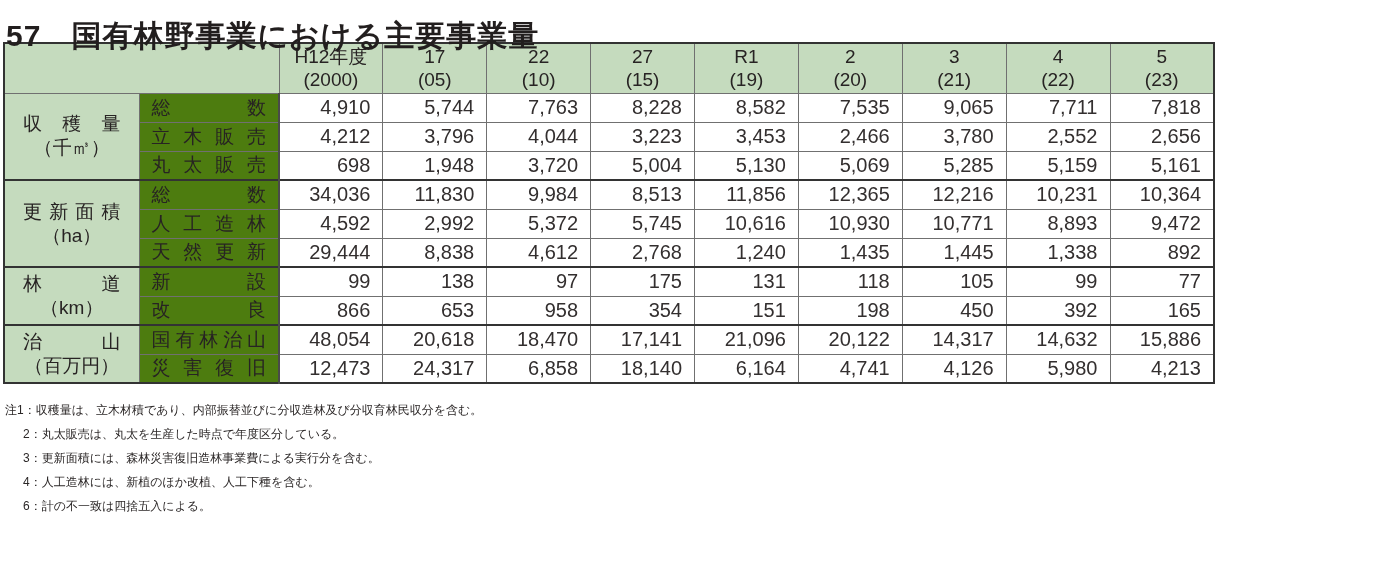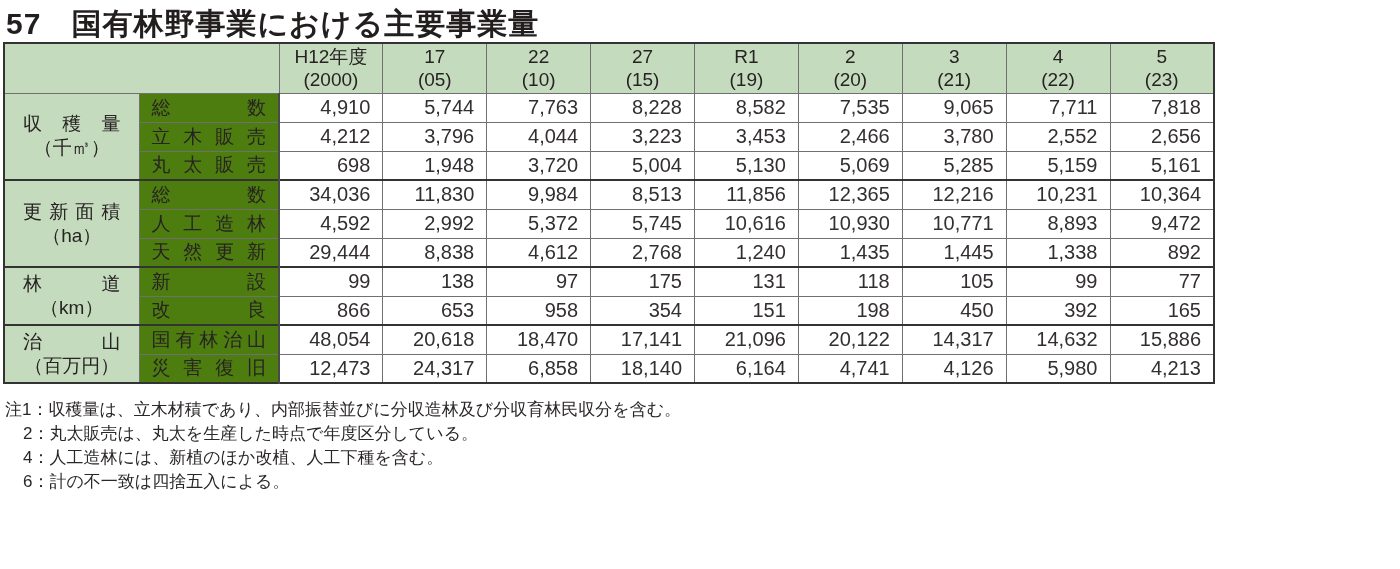--- a/index.html
+++ b/index.html
@@ -9,21 +9,21 @@
     width: 1400px;
     height: 569px;
     background: #ffffff;
     font-family: "Liberation Sans", sans-serif;
     color: #272323;
     overflow: hidden;
   }
   
   .title-row {
     height: 42px;
-    padding: 4px 0 0 6px;
+    padding: 16px 0 0 6px;
     font-size: 30px;
     font-weight: bold;
     color: #221e1e;
     letter-spacing: 1px;
     white-space: nowrap;
   }
   .title-number { margin-right: 30px; }
   
   table.stats {
     width: 1212px;
@@ -71,21 +71,21 @@
   td.v {
     background: #ffffff;
     text-align: right;
     padding-right: 12px;
     font-size: 20px;
     color: #332f2f;
   }
   
   .notes {
     margin: 14px 0 0 5px;
-    font-size: 17px;
+    font-size: 12px;
     line-height: 24px;
     color: #2b2727;
   }
   .note.indent { padding-left: 18px; }
 </style>
 </head>
 <body>
 
 <div class="page">
 
@@ -284,17 +284,18 @@
         <td class="v">4,126</td>
         <td class="v">5,980</td>
         <td class="v">4,213</td>
       </tr>
     </tbody>
   </table>
 
   <div class="notes">
     <div class="note"><span>注1：</span><span>収穫量は、立木材積であり、内部振替並びに分収造林及び分収育林民収分を含む。</span></div>
     <div class="note indent"><span>2：</span><span>丸太販売は、丸太を生産した時点で年度区分している。</span></div>
+    <div class="note indent"><span>3：</span><span>更新面積には、森林災害復旧造林事業費による実行分を含む。</span></div>
     <div class="note indent"><span>4：</span><span>人工造林には、新植のほか改植、人工下種を含む。</span></div>
     <div class="note indent"><span>6：</span><span>計の不一致は四捨五入による。</span></div>
   </div>
 
 </div>
 
 </body></html>

